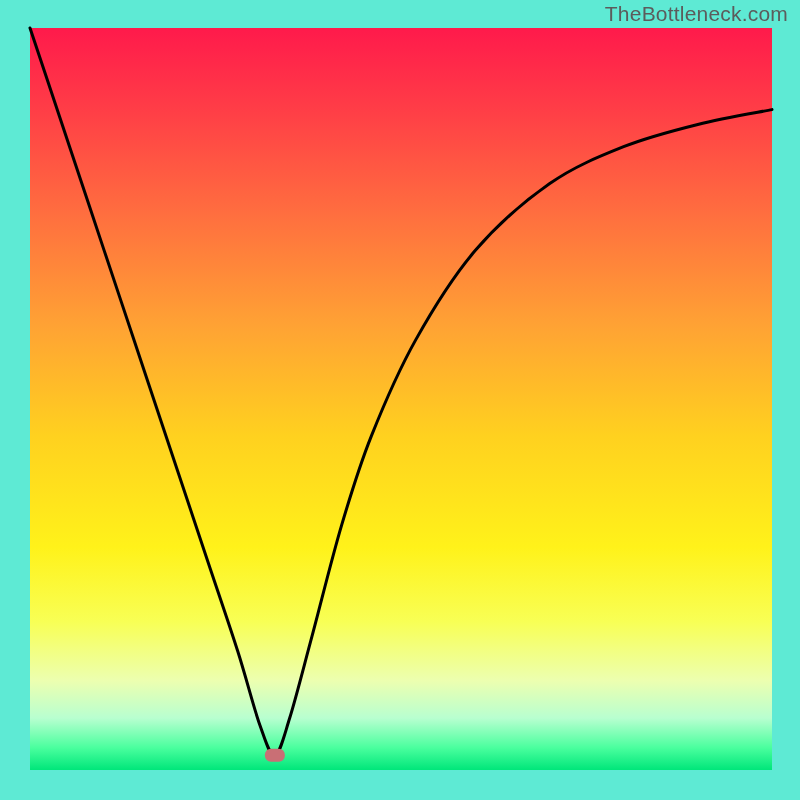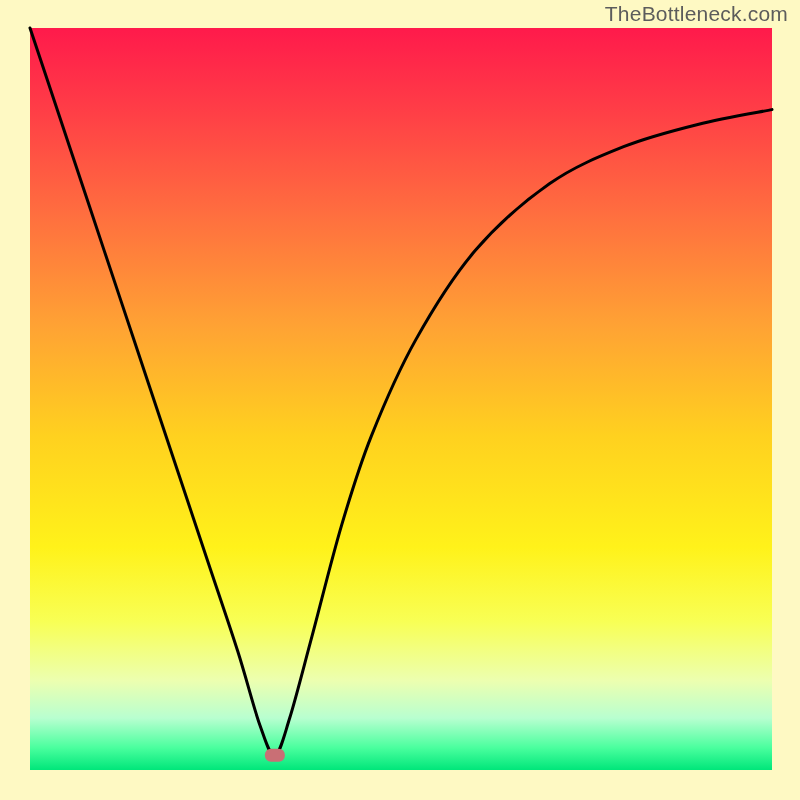--- a/index.html
+++ b/index.html
@@ -8,21 +8,21 @@
     width: 800px;
     height: 800px;
     overflow: hidden;
     background: #000;
     font-family: Arial, Helvetica, sans-serif;
   }
   .frame {
     position: relative;
     width: 800px;
     height: 800px;
-    background: #fef9c3;
+    background: #5eead4;
   }
   .watermark {
     position: absolute;
     top: 2px;
     right: 12px;
     color: #5c5c5c;
     font-size: 21px;
     font-weight: 400;
     letter-spacing: 0.2px;
     z-index: 20;

